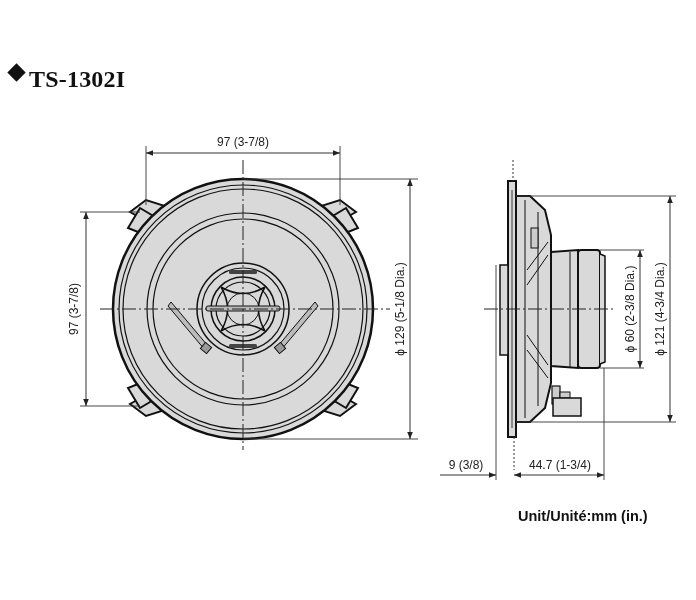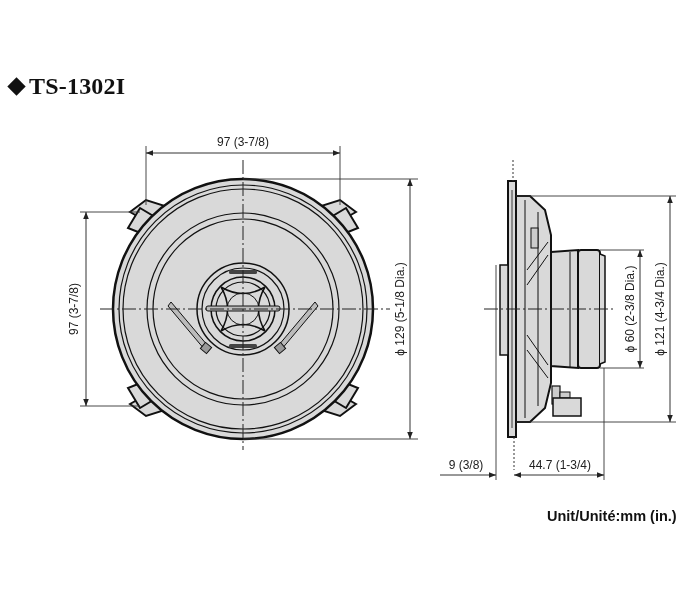--- a/index.html
+++ b/index.html
@@ -1,28 +1,28 @@
 <!DOCTYPE html>
 <html><head>
   <meta charset="utf-8">
   <style>
     html, body { margin: 0; padding: 0; background: #ffffff; }
     body { width: 696px; height: 600px; position: relative; overflow: hidden; }
     .title {
       position: absolute; left: 6px; top: 66px;
       font-family: "Liberation Serif", "DejaVu Serif", serif;
       font-weight: bold; font-size: 24px; color: #111;
-      display: flex; align-items: center; letter-spacing: 0.2px; margin-top: 7px;
+      display: flex; align-items: flex-start; letter-spacing: 0.2px;
     }
     .title .diamond {
       display: inline-block; width: 13px; height: 13px; background: #111;
       transform: rotate(45deg); margin: 0 6px 0 4px;
     }
     .unit {
-      position: absolute; left: 547px; top: 508px;
+      position: absolute; left: 518px; top: 508px;
       font-family: "Liberation Sans", "DejaVu Sans", sans-serif;
       font-weight: bold; font-size: 14.5px; color: #111;
     }
     svg#drawing { position: absolute; left: 0; top: 0; }
     .dim-text {
       font-family: "Liberation Sans", "DejaVu Sans", sans-serif;
       font-size: 12px; fill: #222;
     }
   </style>
 </head>

